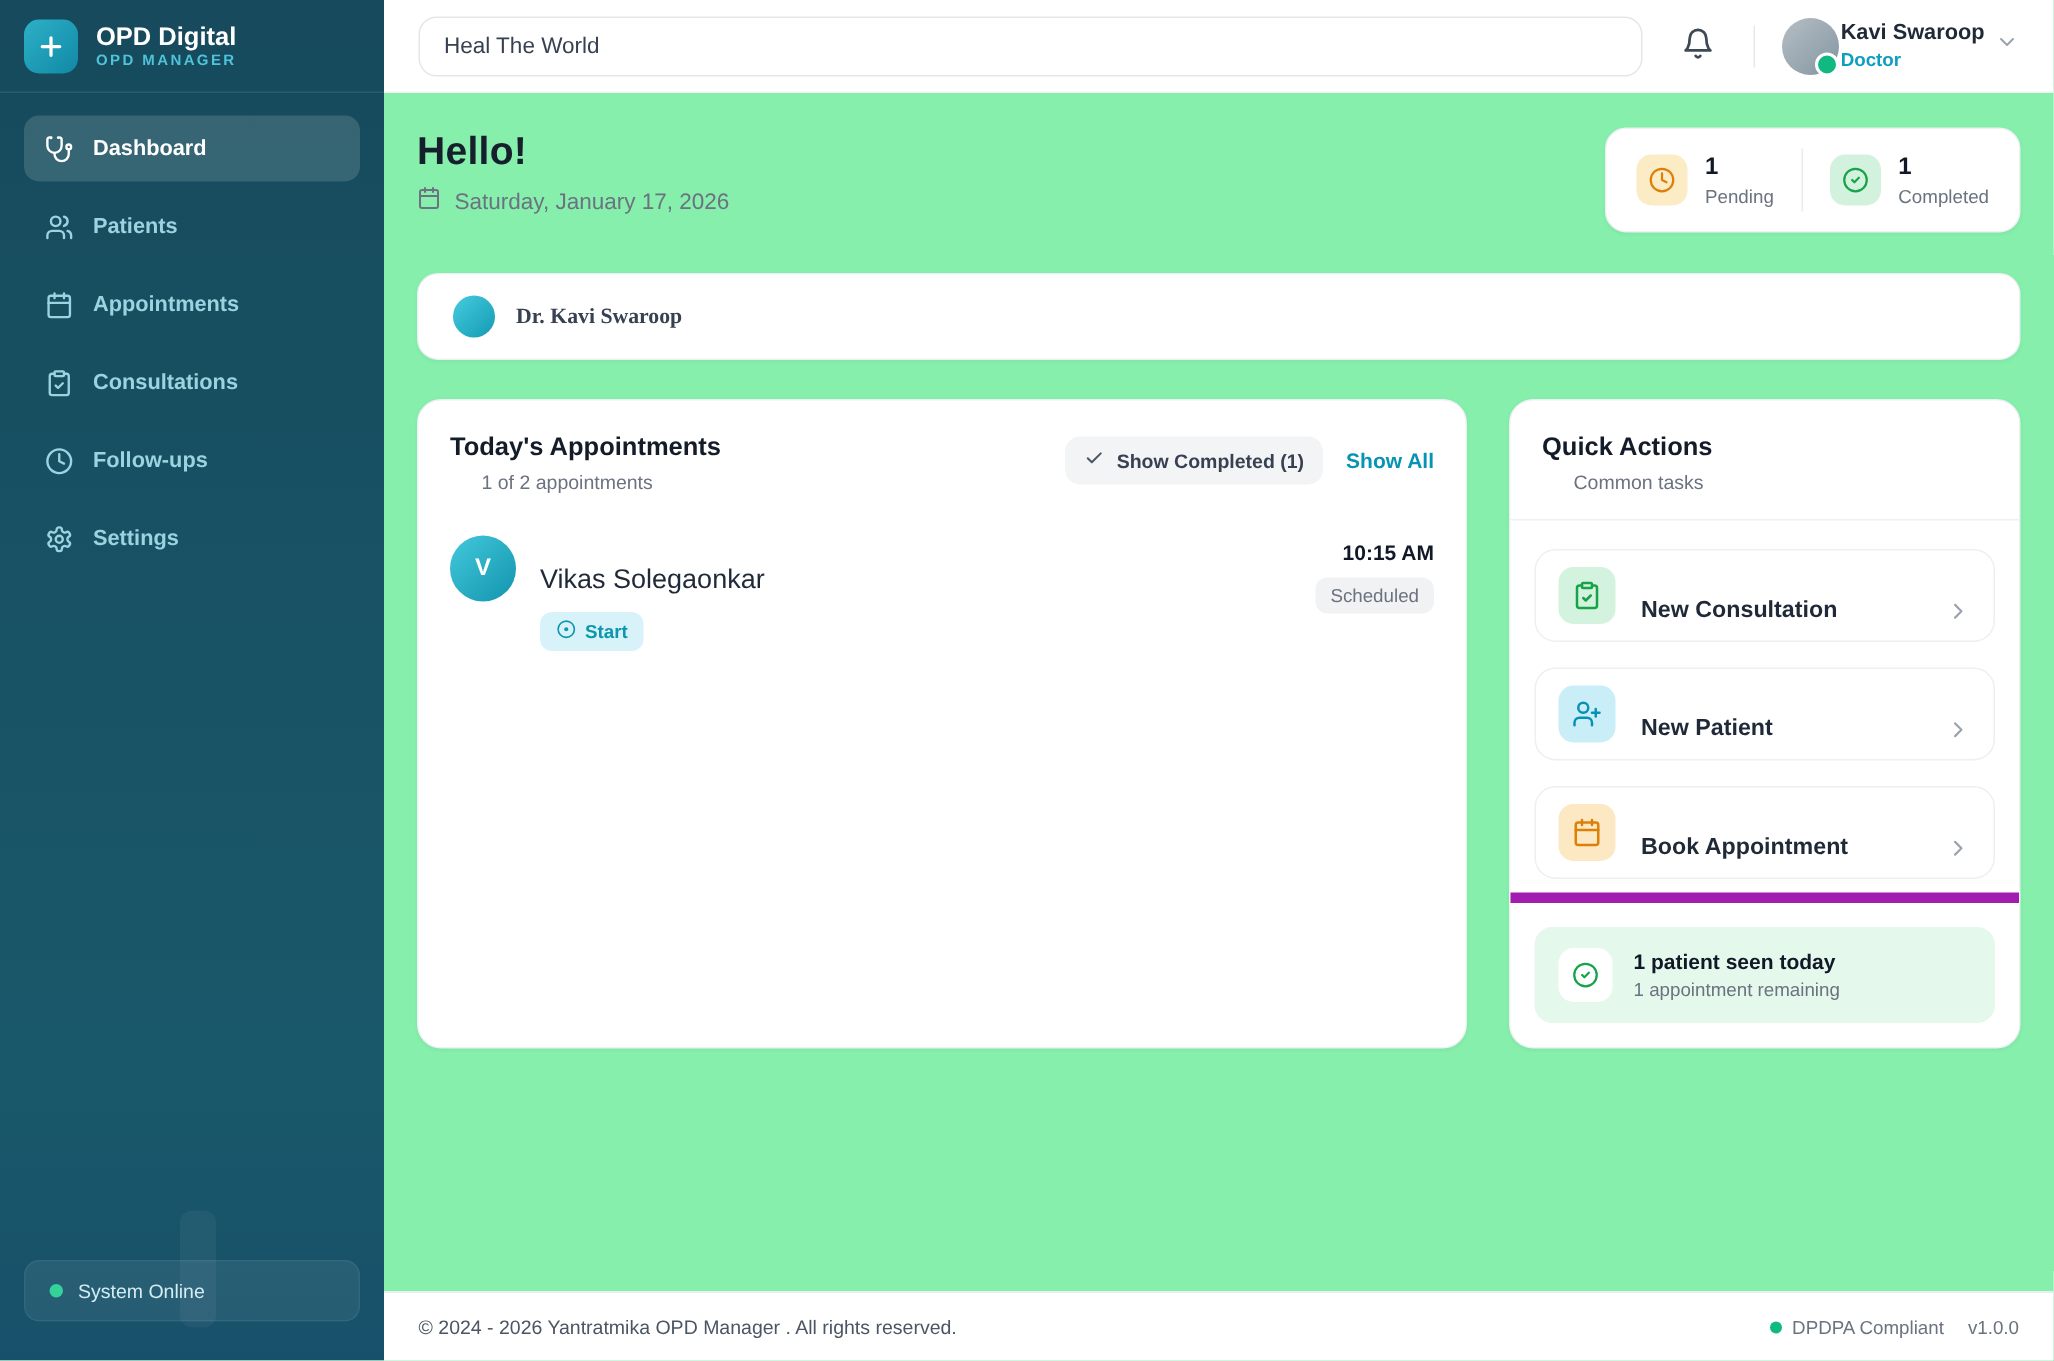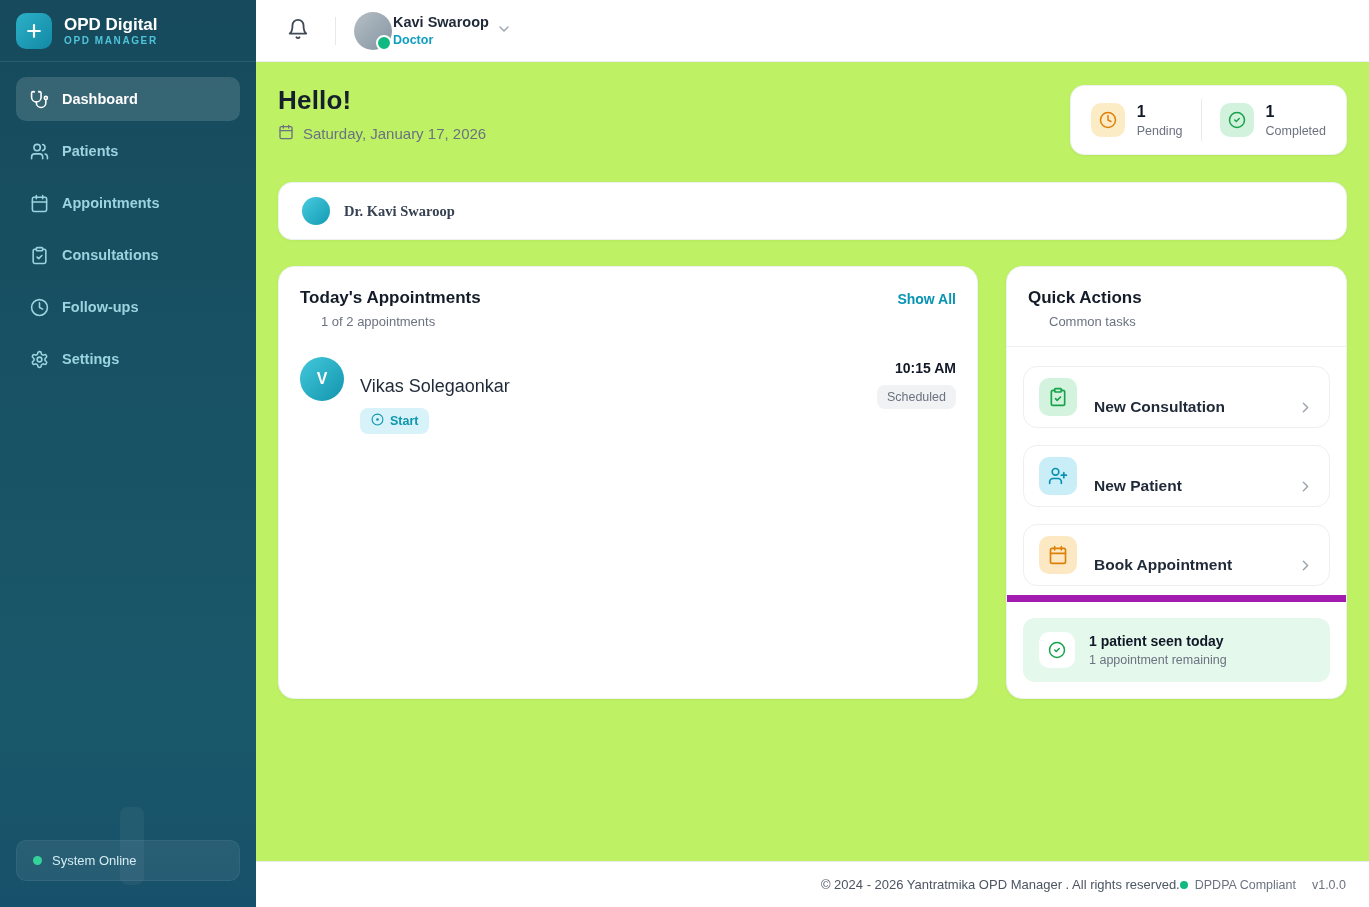--- a/index.html
+++ b/index.html
@@ -48,21 +48,21 @@
   .user-menu { display:flex; align-items:center; gap:1px; cursor:pointer; flex:none; }
   .avatar { width:38px; height:38px; border-radius:50%; position:relative; flex:none;
     background:linear-gradient(135deg,#b6bec4 0%,#9aa8b2 55%,#82939f 100%); }
   .avatar::after { content:""; position:absolute; right:0px; bottom:-1px; width:12px; height:12px;
     border-radius:50%; background:#10b981; border:2px solid #fff; }
   .user-name { font-size:14.5px; font-weight:bold; color:#1f2937; line-height:1.2; }
   .user-role { font-size:12.5px; font-weight:bold; color:#0e9ec0; margin-top:2px; }
   .chev-down { color:#9aa3ad; margin-left:6px; }
   .chev-down svg { width:16px; height:16px; }
 
-  .content { flex:1; background:#bef264; padding:23px 22px 0; }
+  .content { flex:1; background:#86efac; padding:23px 22px 0; }
 
   
   .hero-row { display:flex; justify-content:space-between; align-items:flex-start; margin-bottom:27px; }
   .greeting { font-size:26px; font-weight:bold; color:#16202c; letter-spacing:.2px; }
   .date-row { display:flex; align-items:center; gap:9px; color:#6b7280; font-size:15px; margin-top:8px; }
   .date-row svg { width:16px; height:16px; }
   .stats-card { background:#fff; border:1px solid #eef1f4; border-radius:14px;
     box-shadow:0 1px 3px rgba(16,24,40,.05); display:flex; align-items:center;
     padding:13px 20px; gap:18px; }
   .stat { display:flex; align-items:center; gap:12px; }
@@ -131,21 +131,21 @@
   .qa-banner { background:#e4f8ec; border-radius:12px; padding:14px 16px;
     display:flex; gap:14px; align-items:center; }
   .qa-banner-icon { width:36px; height:36px; background:#fff; border-radius:10px; flex:none;
     display:grid; place-items:center; color:#16a34a; }
   .qa-banner-icon svg { width:18px; height:18px; }
   .banner-title { font-size:14px; font-weight:bold; color:#111827; }
   .banner-sub { font-size:12.5px; color:#6b7280; margin-top:4px; }
 
   
   .footerbar { height:46px; background:#fff; border-top:1px solid #e9ecef;
-    display:flex; align-items:center; justify-content:flex-end; padding:0 23px; }
+    display:flex; align-items:center; justify-content:space-between; padding:0 23px; }
   .copyright { font-size:13px; color:#4b5563; }
   .footer-right { display:flex; align-items:center; gap:16px; color:#6b7280; font-size:12.5px; }
   .compliance { display:flex; align-items:center; gap:7px; }
   .dot-green { width:8px; height:8px; border-radius:50%; background:#10b981; display:inline-block; }
 </style>
 </head>
 <body>
 
 <div class="app">
 
@@ -227,20 +227,21 @@
     <div class="side-decor"></div>
     <div class="sys-status">
       <span class="sys-dot"></span>
       <span>System Online</span>
     </div>
   </aside>
 
   <div class="main">
 
     <header class="topbar">
+      <input class="search-input" type="text" value="Heal The World" style="">
       <button class="bell-btn">
         <span>
           <svg viewBox="0 0 24 24" fill="none" stroke="currentColor" stroke-width="2" stroke-linecap="round" stroke-linejoin="round">
               <path d="M6 8a6 6 0 0 1 12 0c0 7 3 9 3 9H3s3-2 3-9"></path>
               <path d="M10.3 21a1.94 1.94 0 0 0 3.4 0"></path>
             </svg>
         </span>
       </button>
       <div class="tb-divider"></div>
       <div class="user-menu">
@@ -309,20 +310,28 @@
 
       <div class="cards-row">
 
         <section class="card appt-card">
           <div class="appt-head">
             <div>
               <div class="card-title">Today's Appointments</div>
               <div class="card-sub">1 of 2 appointments</div>
             </div>
             <div class="head-right">
+              <button class="show-completed">
+                <span>
+                  <svg viewBox="0 0 24 24" fill="none" stroke="currentColor" stroke-width="2.5" stroke-linecap="round" stroke-linejoin="round">
+                      <path d="M20 6 9 17l-5-5"></path>
+                    </svg>
+                </span>
+                <span>Show Completed (1)</span>
+              </button>
               <a class="view-all">Show All</a>
             </div>
           </div>
 
           <div class="appt-row">
             <div class="appt-avatar">V</div>
             <div class="appt-main">
               <div class="appt-name">Vikas Solegaonkar</div>
               <button class="start-pill">
                 <span>

